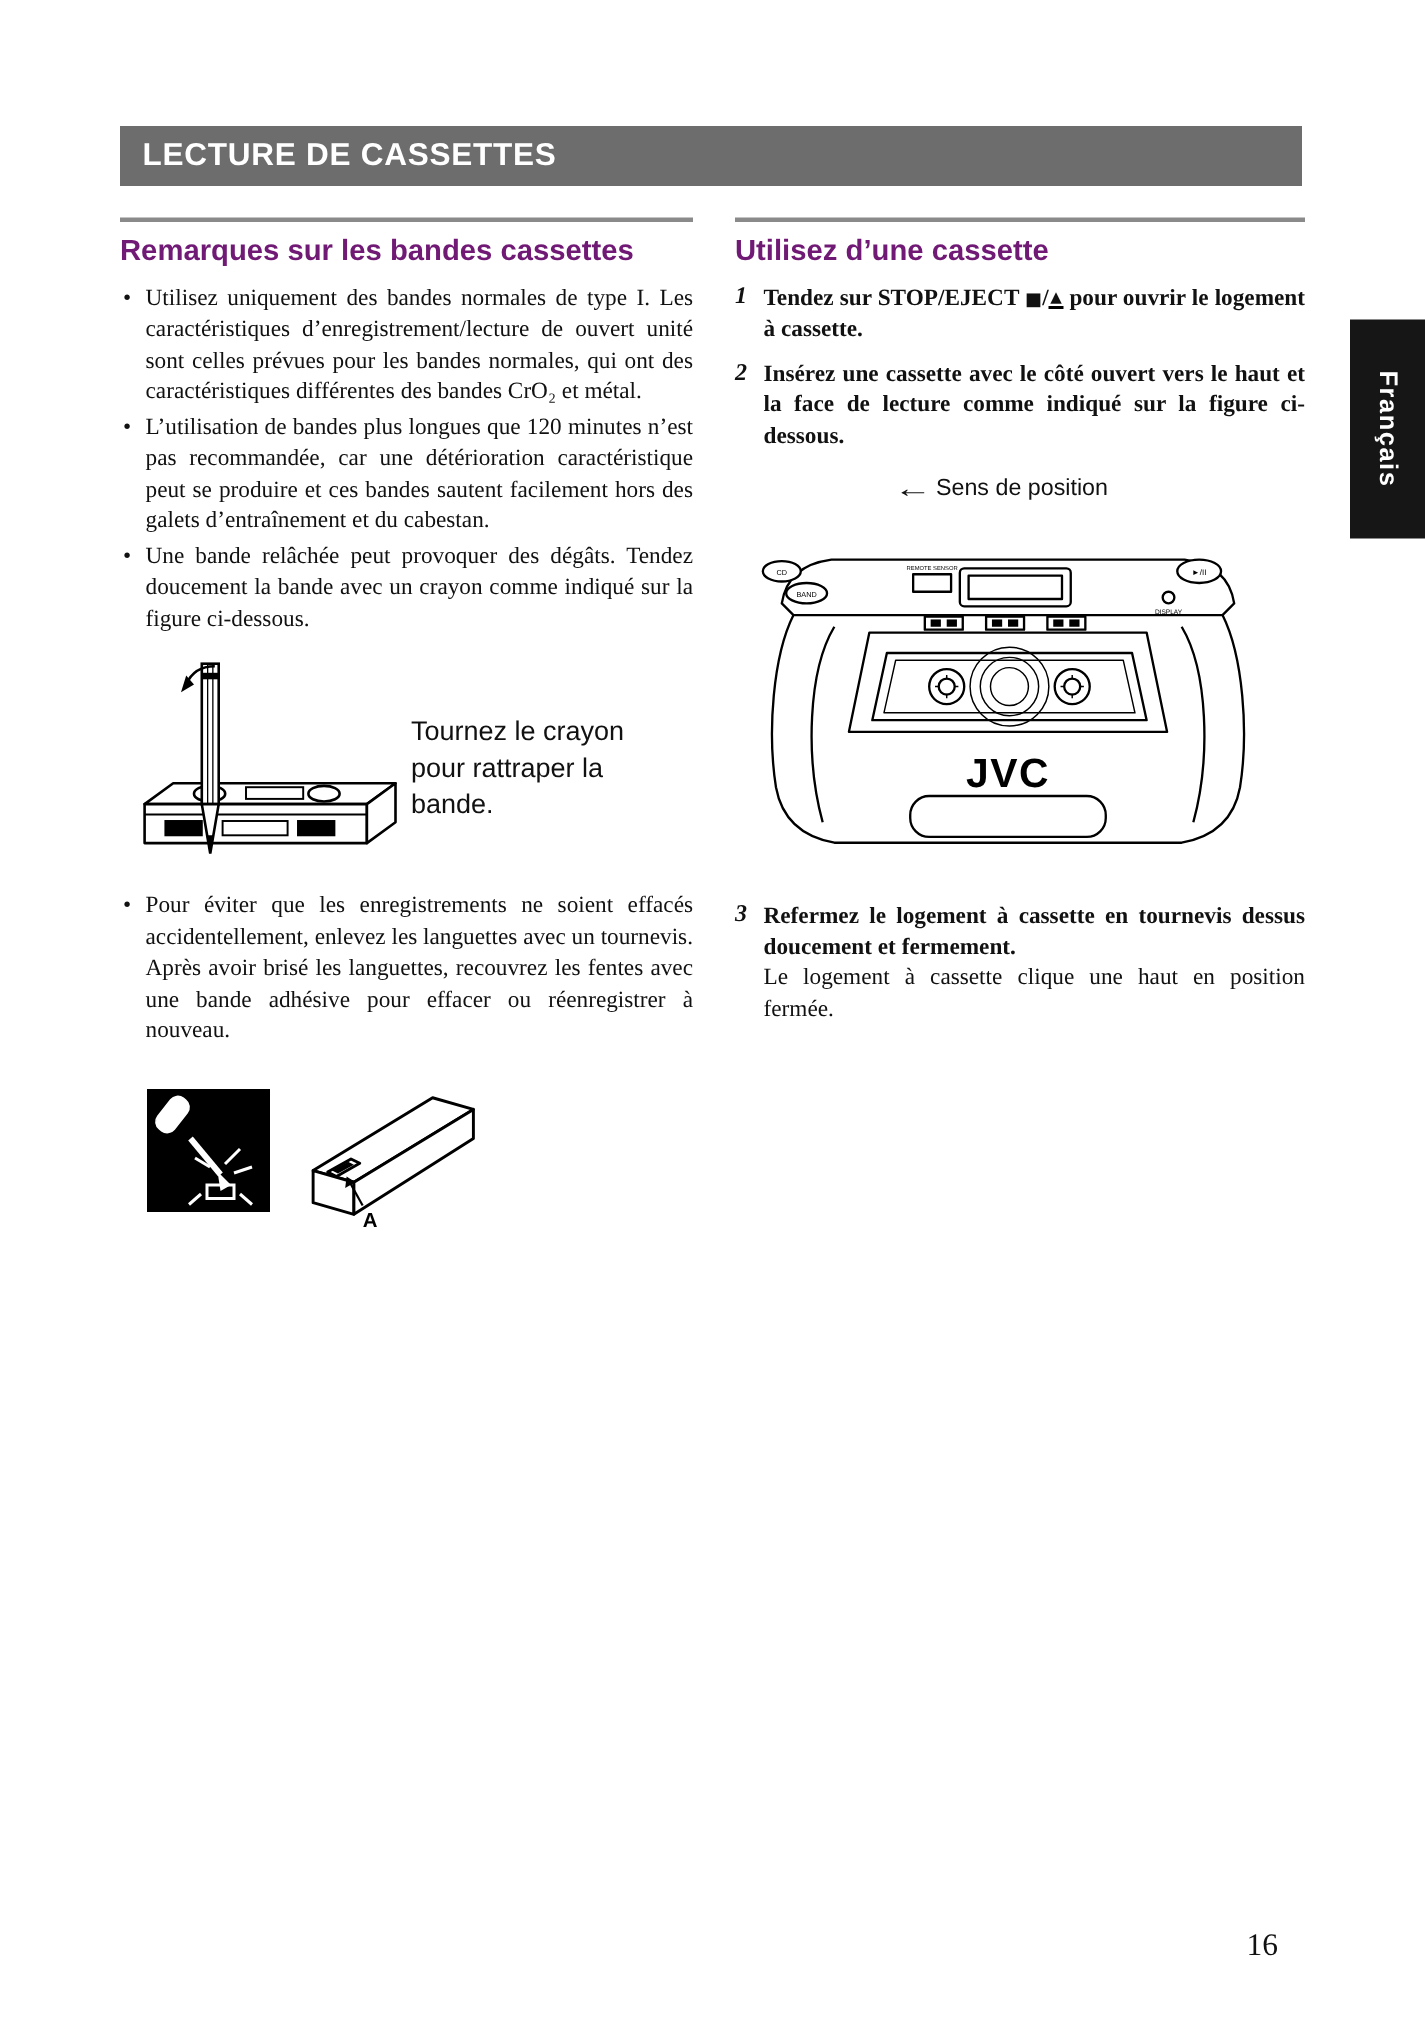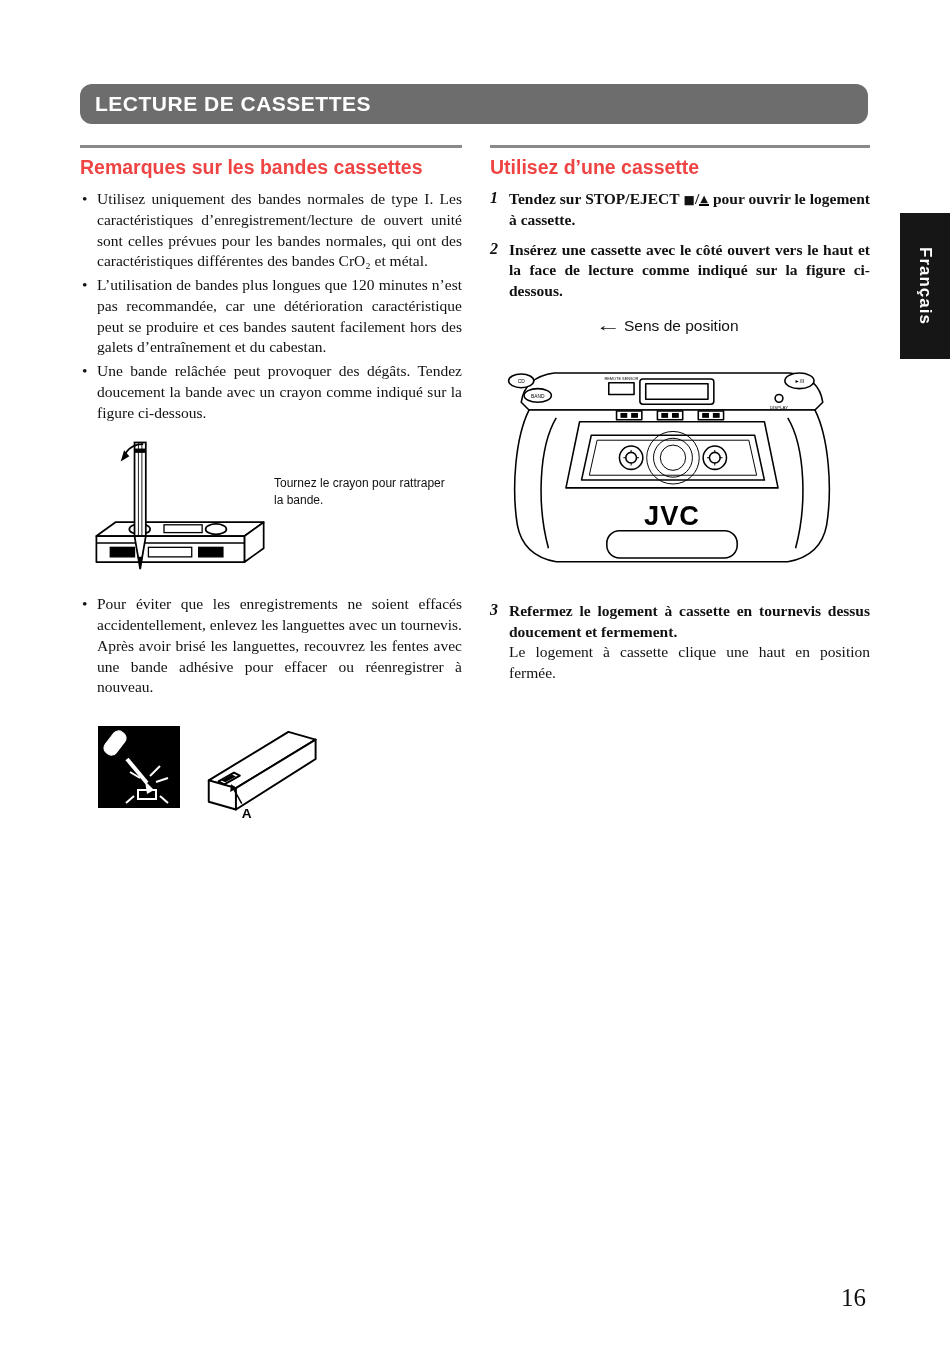--- a/index.html
+++ b/index.html
@@ -6,47 +6,47 @@
   html,body { background:#ffffff; }
   .page {
     position:relative; width:950px; height:1349px; margin:0 auto;
     background:#ffffff; color:#111;
     font-family:"Liberation Serif", serif; overflow:hidden;
   }
   .header-bar {
     position:absolute; left:80px; top:84px; width:788px; height:40px;
     background:#6d6d6d; color:#ffffff;
     font-family:"Liberation Sans", sans-serif; font-weight:bold;
-    font-size:21px; line-height:40px; padding-left:15px; letter-spacing:.5px;border-radius:12px;
+    font-size:21px; line-height:40px; padding-left:15px; letter-spacing:.5px;
   }
   .lang-tab {
     position:absolute; right:0; top:213px; width:50px; height:146px;
     background:#161616; color:#fff;
     display:flex; align-items:center; justify-content:center;
   }
   .lang-tab span {
     writing-mode:vertical-rl;
     font-family:"Liberation Sans", sans-serif; font-weight:bold;
     font-size:17px; letter-spacing:1px;
   }
   .col { position:absolute; top:145px; }
   .col.left  { left:80px;  width:382px; }
   .col.right { left:490px; width:380px; }
   .col h2 {
     border-top:3px solid #8a8a8a; padding-top:8px; margin-bottom:10px;
-    font-family:"Liberation Sans", sans-serif; font-size:19.5px; color:#ef4444;
+    font-family:"Liberation Sans", sans-serif; font-size:19.5px; color:#701a75;
   }
   .bullet {
     position:relative; padding-left:17px; text-align:justify;
     font-size:15.5px; line-height:1.34; margin-bottom:3px;
   }
   .bullet .mark { position:absolute; left:2px; }
   .fig1 { display:flex; margin:16px 0 12px 6px; }
   .fig1 .caption {
-    font-family:"Liberation Sans", sans-serif; font-size:12px;
+    font-family:"Liberation Sans", sans-serif; font-size:18px;
     line-height:1.35; width:180px; margin-top:36px; margin-left:6px;
   }
   .fig2 { display:flex; gap:24px; margin:28px 0 0 18px; align-items:flex-start; }
   .step { display:flex; margin-bottom:9px; }
   .step .num {
     font-style:italic; font-weight:bold; font-size:16px;
     width:19px; flex:none; font-family:"Liberation Serif", serif;
   }
   .step .txt {
     font-weight:bold; font-size:15.5px; line-height:1.34; text-align:justify;
@@ -57,22 +57,22 @@
     display:inline-block; border-bottom:2.5px solid #000;
     font-size:10px; line-height:1; padding:0 1px; transform:translateY(-2px);
   }
   .sens {
     font-family:"Liberation Sans", sans-serif; font-size:15.5px;
     margin:14px 0 4px 110px; display:flex; align-items:center;
   }
   .sens .arr { font-size:17px; margin-right:7px; transform:scaleX(1.5); display:inline-block; }
   .boombox-wrap { margin-left:2px; margin-bottom:10px; }
   .page-num {
-    position:absolute; right:84px; top:1284px;
-    font-size:25px; font-family:"Liberation Serif", serif; color:#111;
+    position:absolute; right:98px; top:1284px;
+    font-size:21px; font-family:"Liberation Serif", serif; color:#111;
   }
   svg { display:block; }
   .svg-label { font-family:"Liberation Sans", sans-serif; fill:#000; }
   .brand-text {
     font-family:"Liberation Sans", sans-serif; font-weight:bold;
     font-size:28px; letter-spacing:1px; fill:#000;
   }
   .fig-letter { font-family:"Liberation Sans", sans-serif; font-weight:bold; font-size:14px; fill:#000; }
 </style>
 </head>

